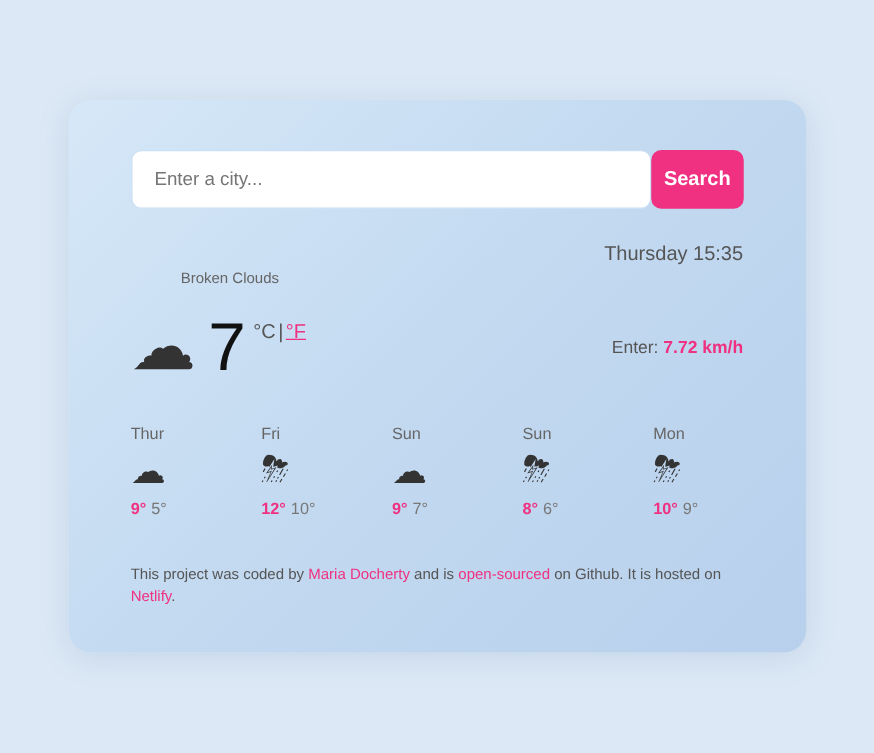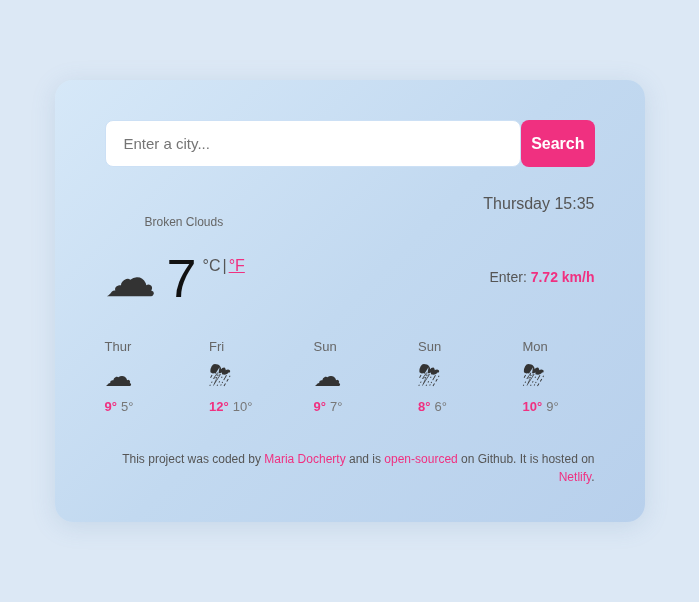--- a/index.html
+++ b/index.html
@@ -164,21 +164,21 @@
       font-weight: bold;
     }
 
     .temp-low {
       color: #777;
     }
 
     .footer-text {
       font-size: 12px;
       color: #555;
-      text-align: right;
+      text-align: left;
       line-height: 1.5;
       margin-top: 36px;
     }
 
     .footer-link {
       color: #f03080;
       text-decoration: none;
     }
   </style>
 </head>

